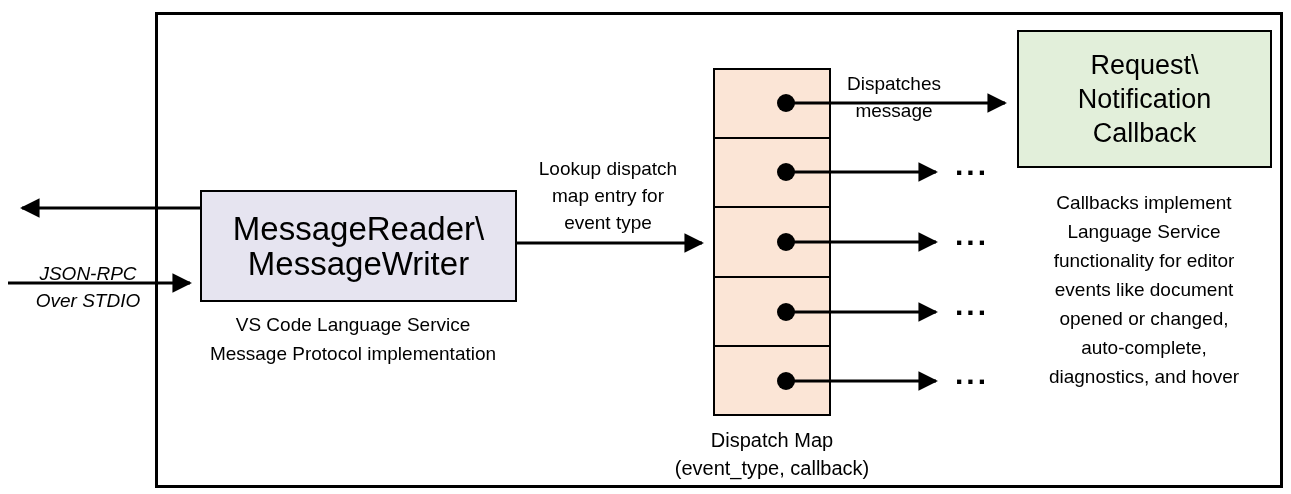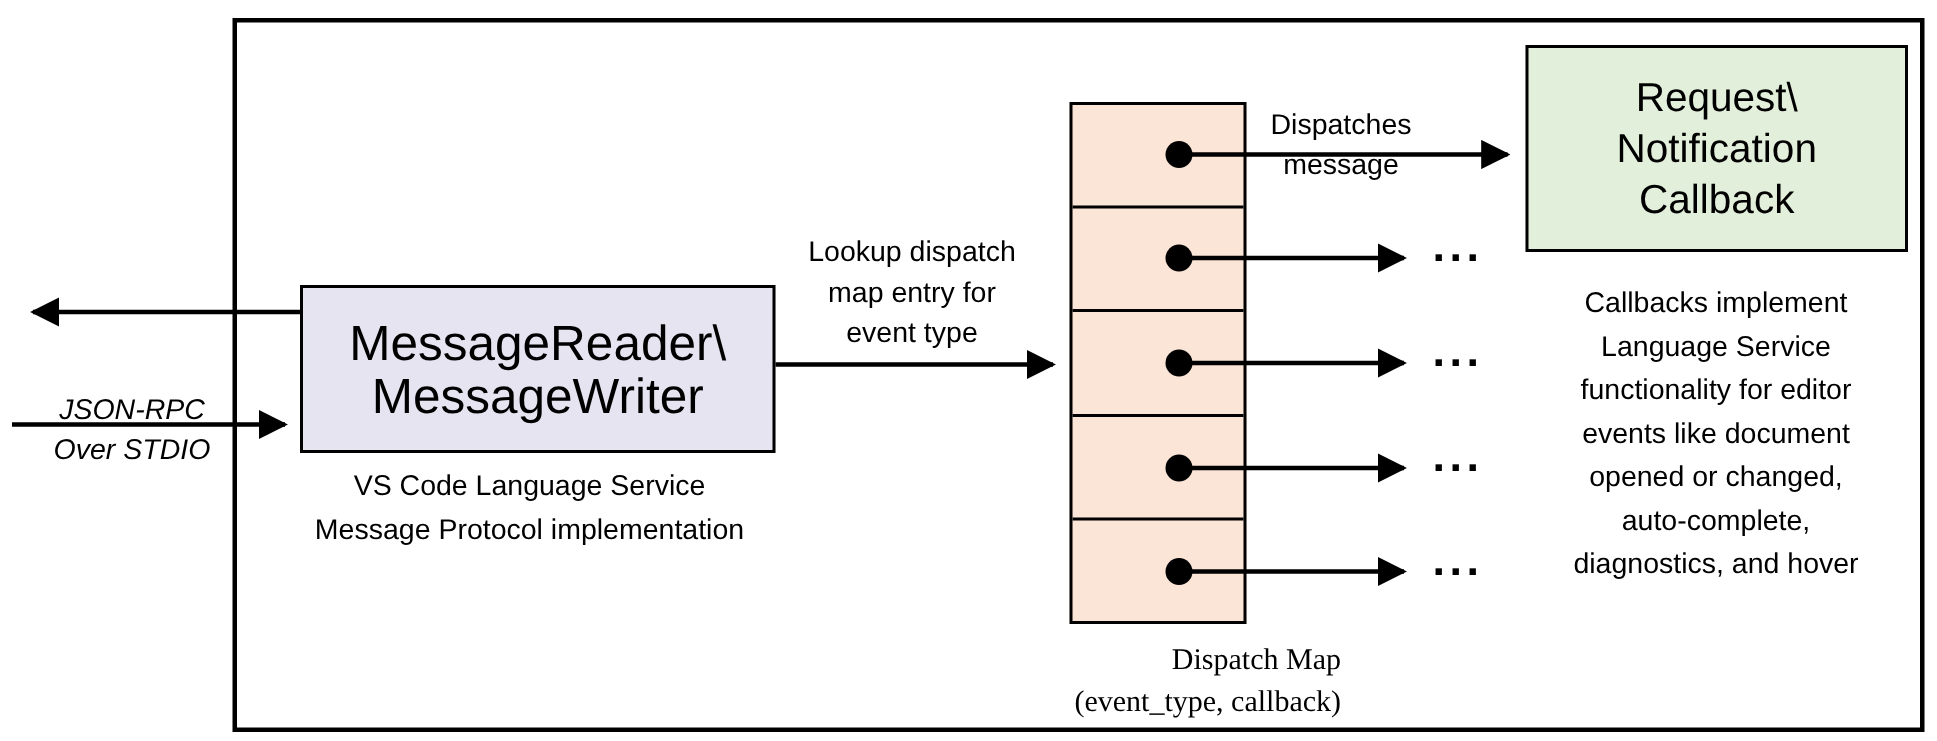--- a/index.html
+++ b/index.html
@@ -59,22 +59,22 @@
     display:flex; align-items:center; justify-content:center;
     text-align:center; font-size:27px; line-height:34px;
   }
 
   .callback-desc {
     left:1002px; top:188px; width:284px; text-align:center;
     font-size:19px; line-height:29px;
   }
 
   .map-caption {
-    left:650px; top:426px; width:244px; text-align:right;
-    font-size:20px; line-height:28px;font-family:Liberation Serif, serif;
+    left:650px; top:426px; width:244px; text-align:center;
+    font-size:20px; line-height:28px;
   }
 
   .ellipsis {
     position:absolute; font-size:30px; font-weight:bold; letter-spacing:3px;
     line-height:30px; width:60px; text-align:left;
   }
   .e1 { left:955px; top:150px; }
   .e2 { left:955px; top:220px; }
   .e3 { left:955px; top:290px; }
   .e4 { left:955px; top:359px; }

